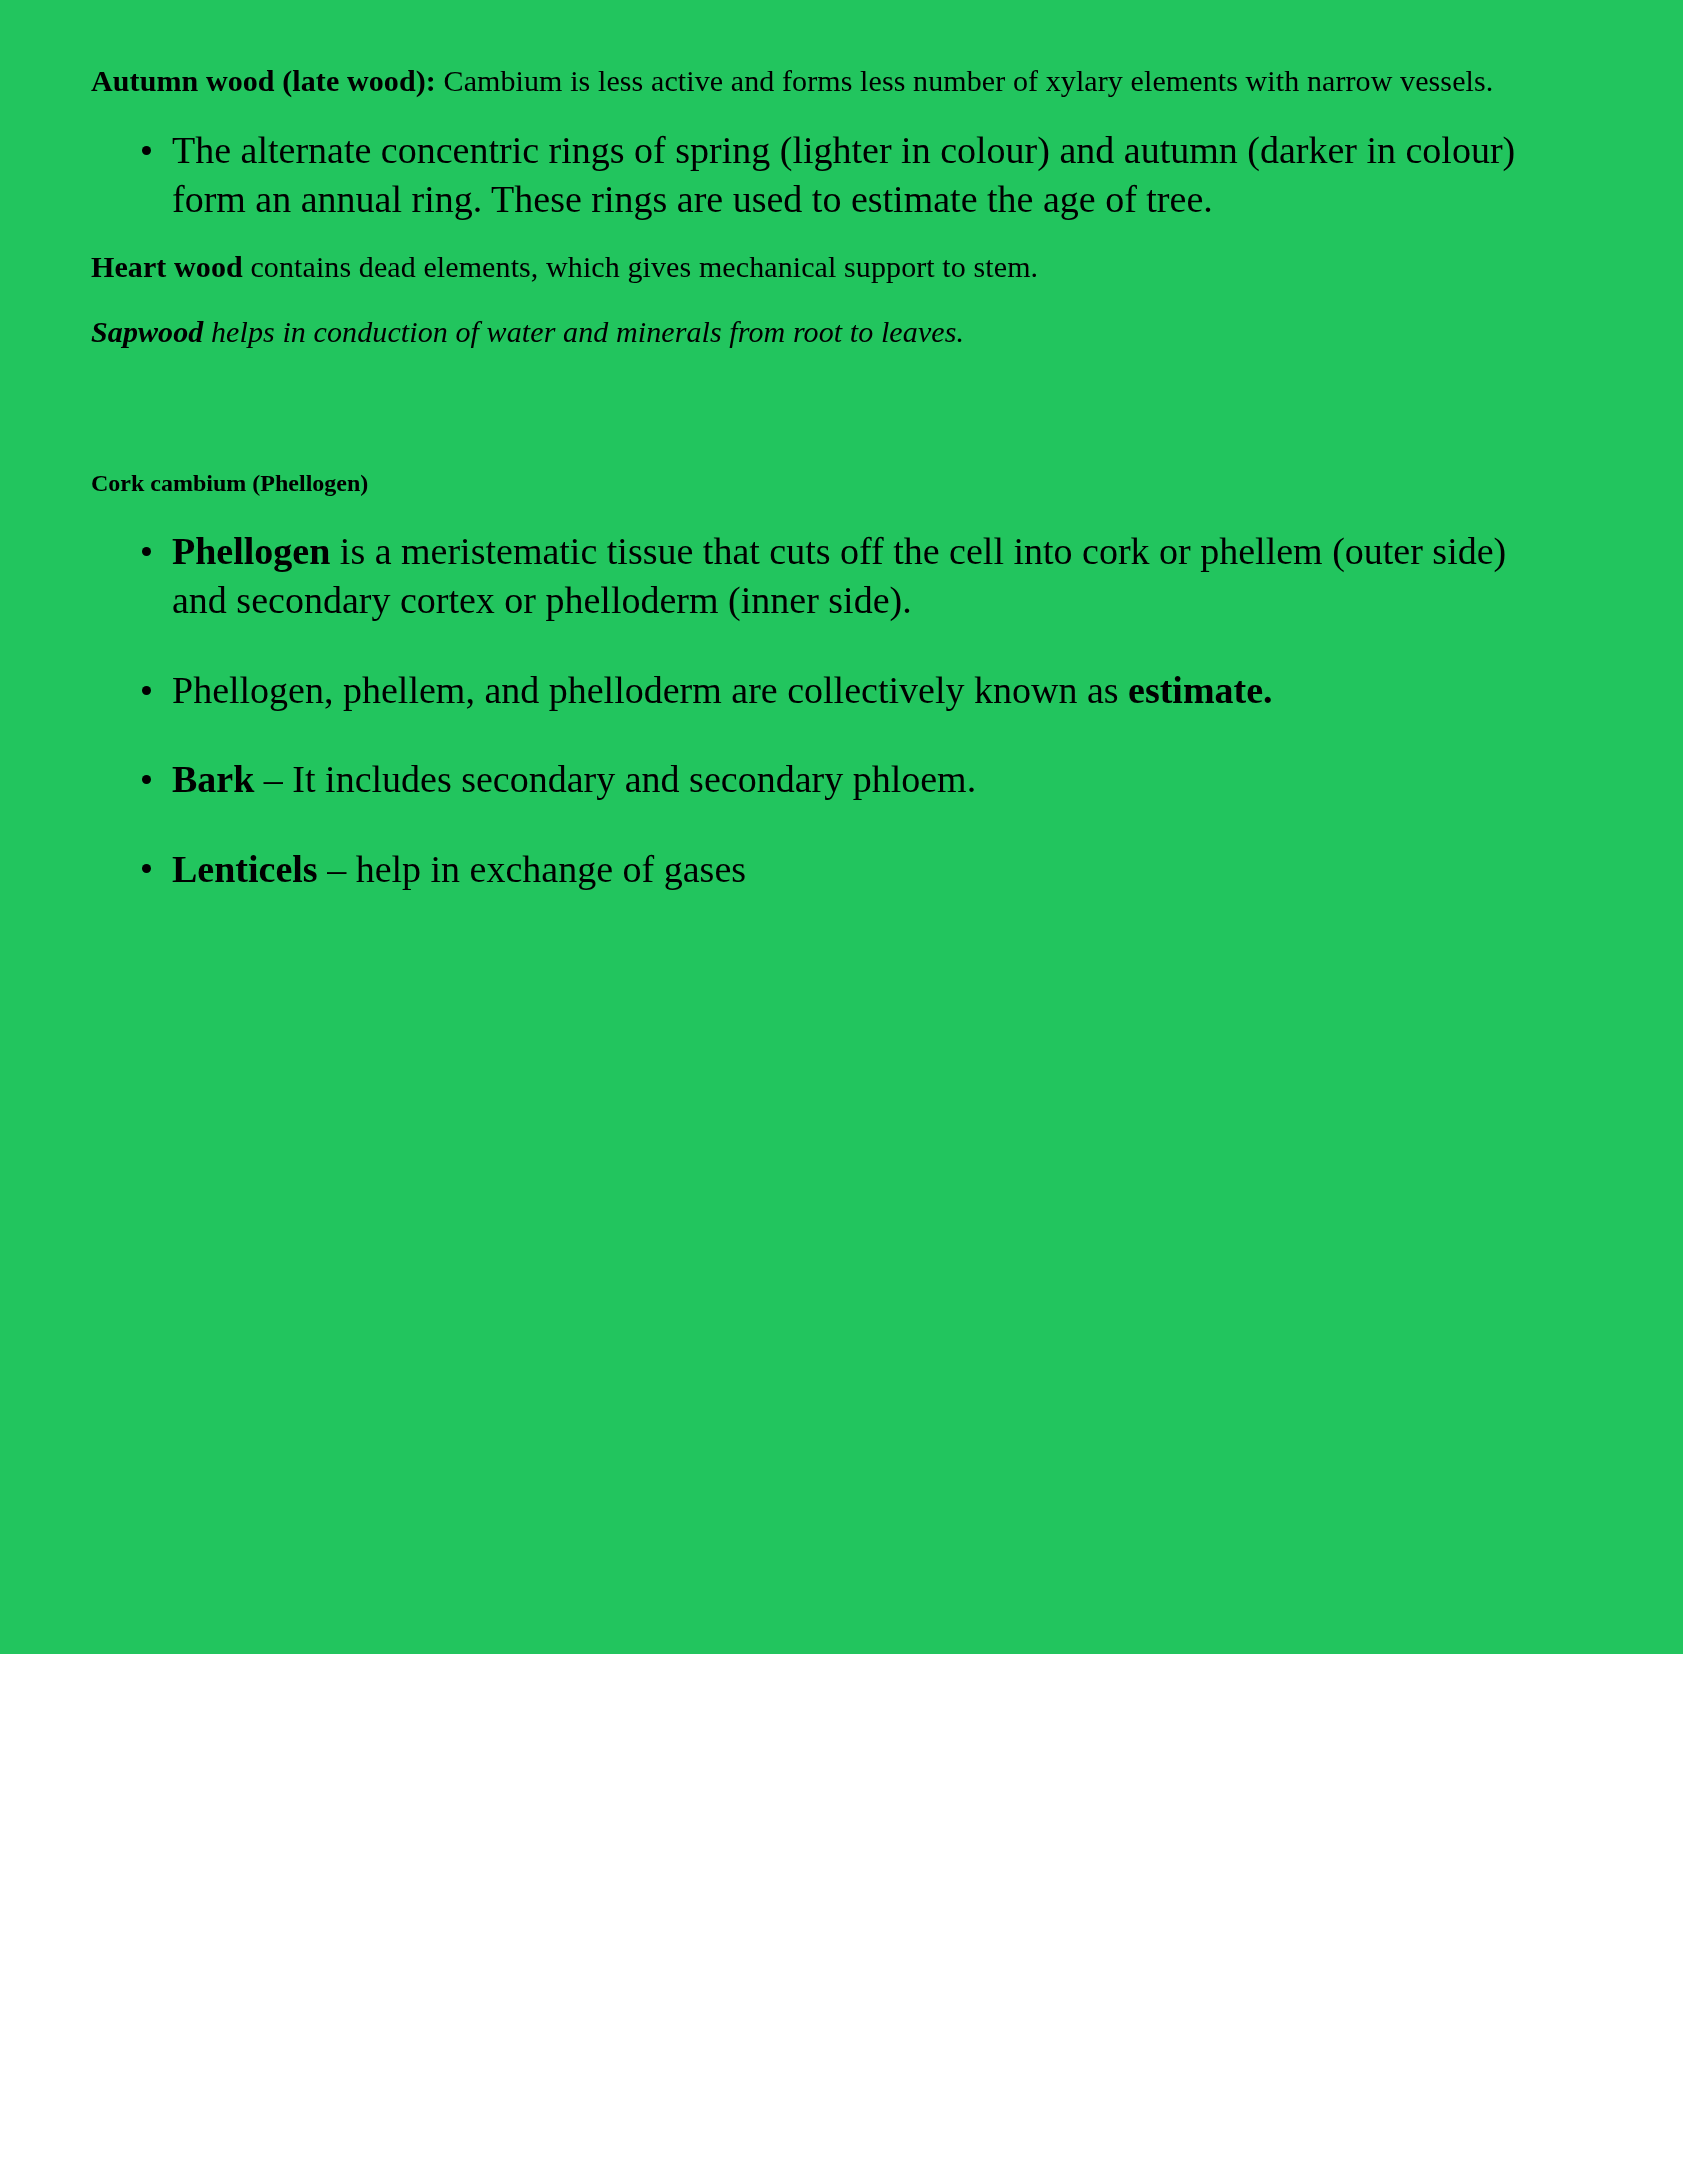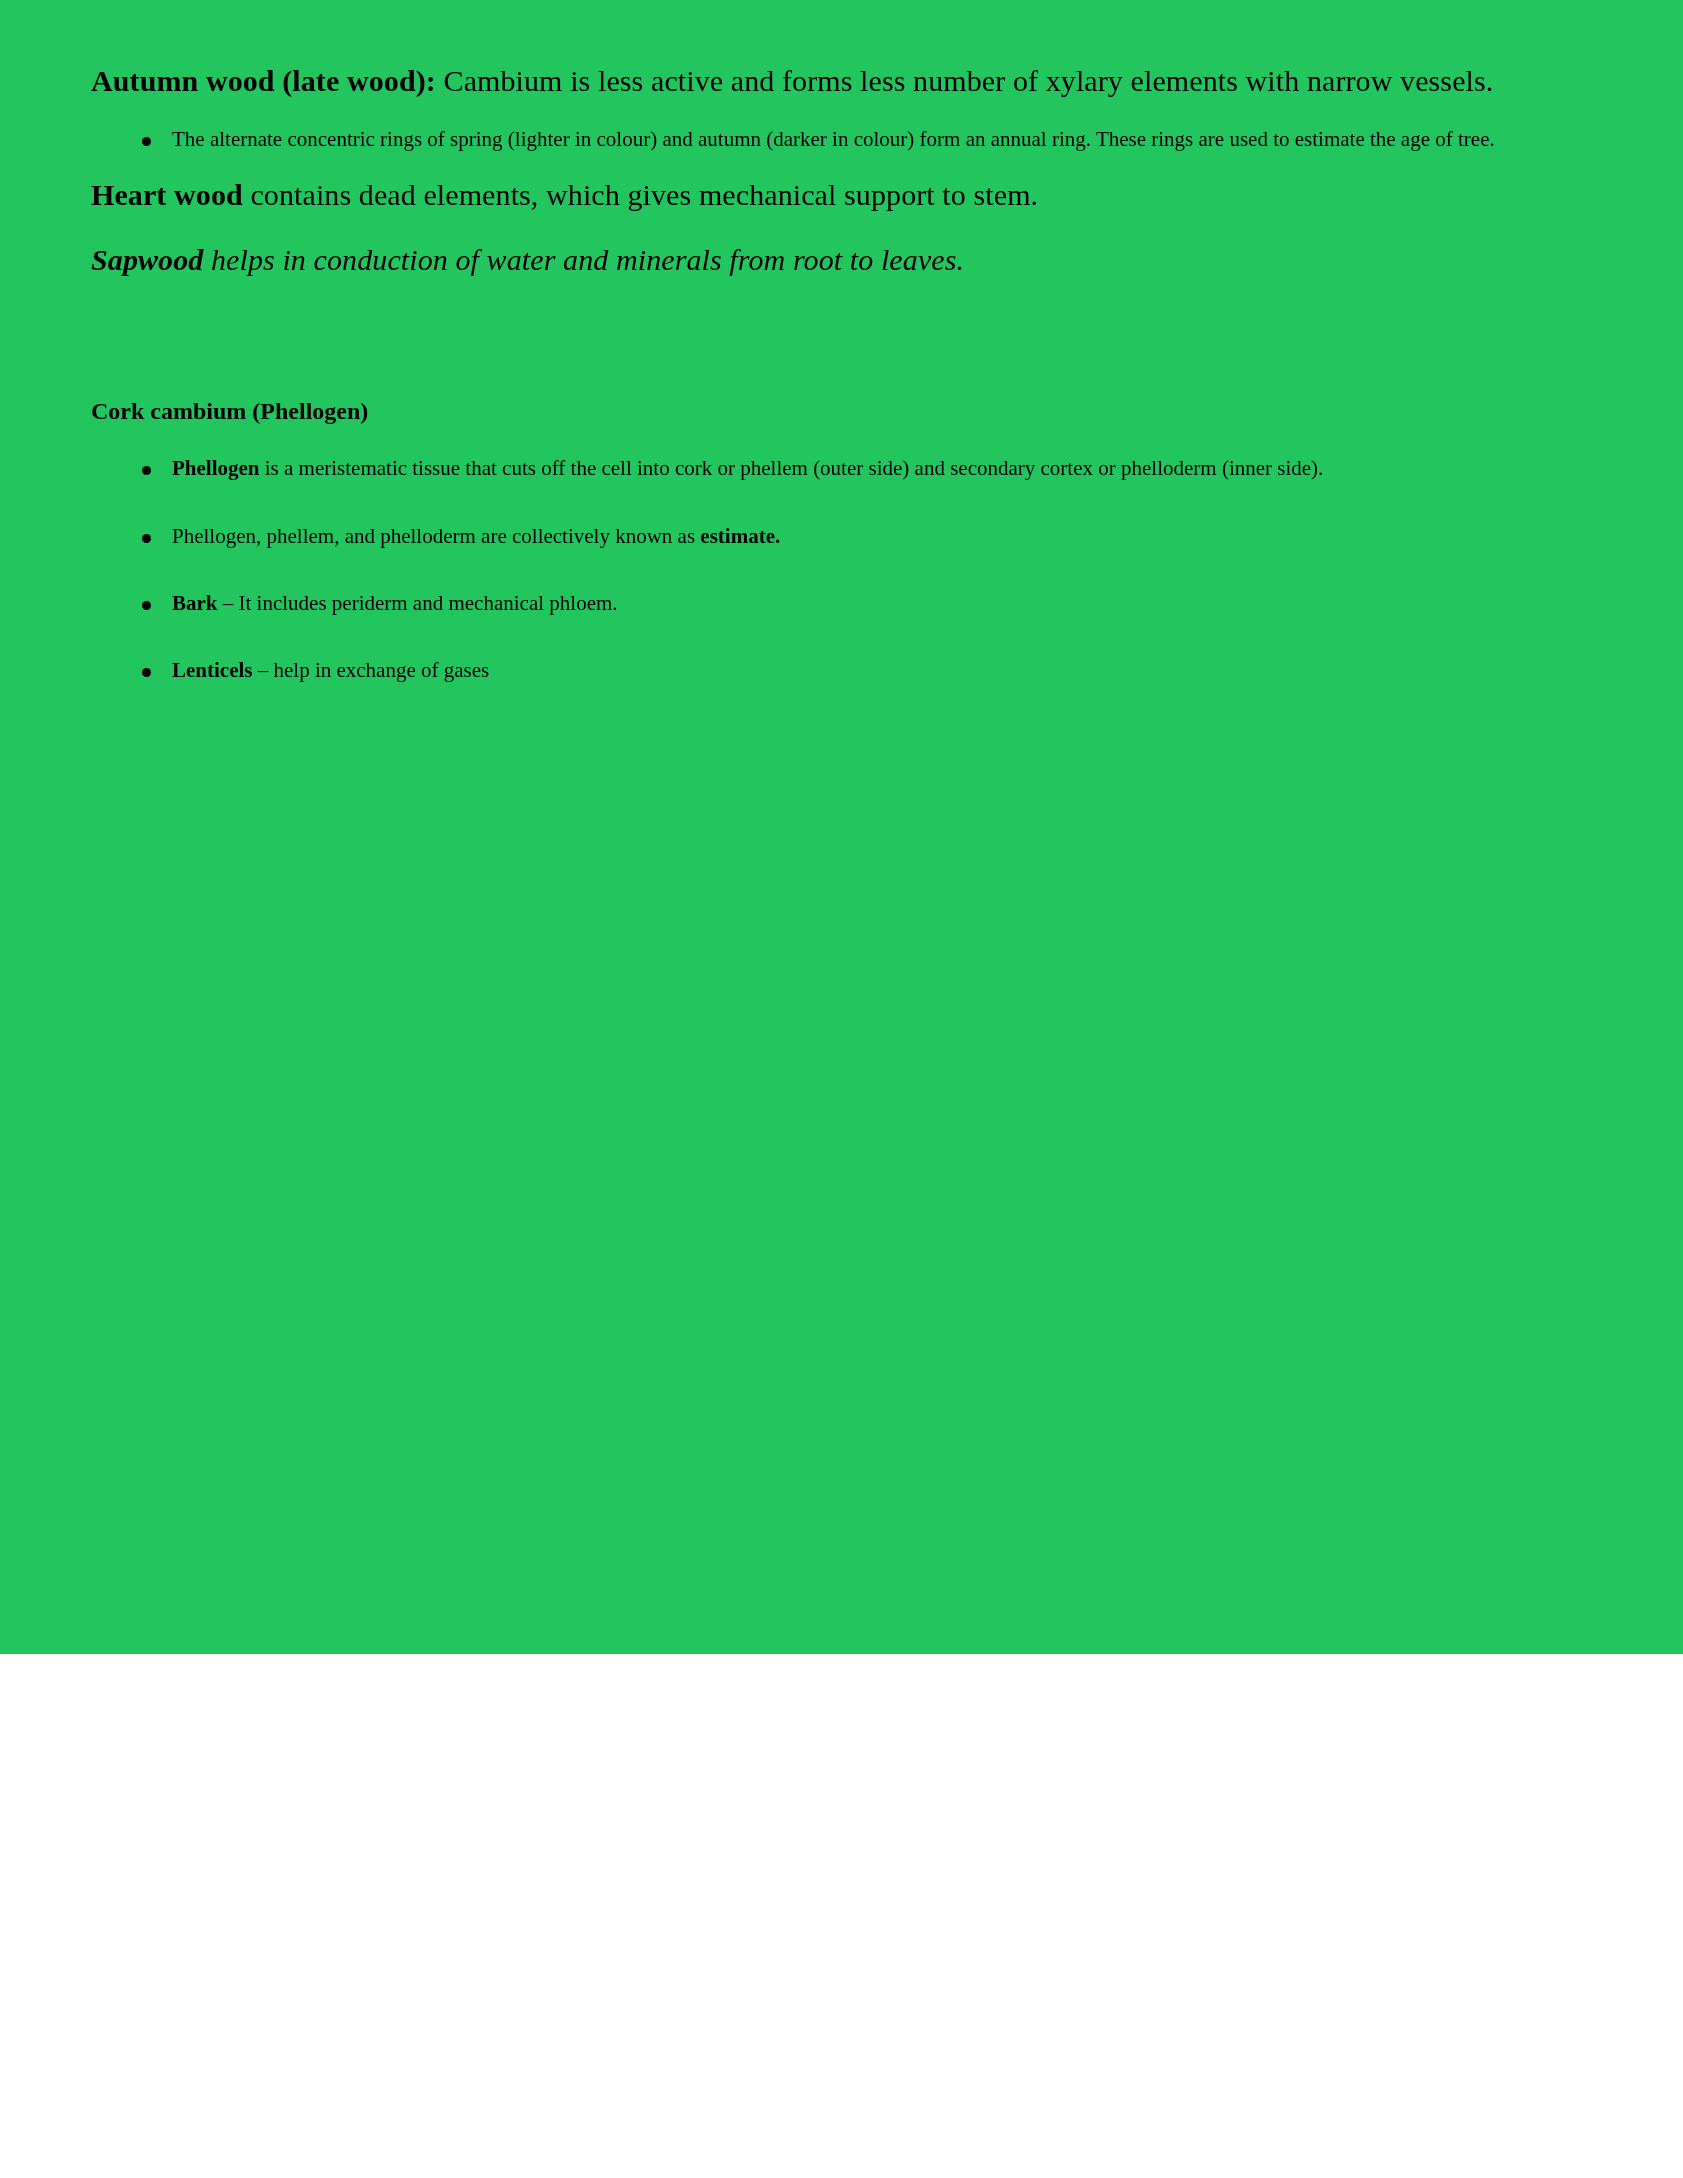--- a/index.html
+++ b/index.html
@@ -58,21 +58,21 @@
   .gap-small { height: 6px; }
 
   
   ul.bullets {
     list-style: none;
     margin: 0 0 22px 0;
     padding: 0;
   }
   ul.bullets li {
     position: relative;
-    font-size: 21px;
+    font-size: 38px;
     line-height: 1.30;
     padding-left: 81px;
     margin-bottom: 26px;
   }
   ul.bullets li:last-child { margin-bottom: 0; }
 
   ul.bullets li .dot {
     position: absolute;
     left: 51px;
     top: 0.52em;
@@ -119,21 +119,21 @@
       <li>
         <span class="dot"></span>
         <span class="li-text"><span class="b">Phellogen</span><span> is a meristematic tissue that cuts off the cell into cork or phellem (outer side) and secondary cortex or phelloderm (inner side).</span></span>
       </li>
       <li>
         <span class="dot"></span>
         <span class="li-text"><span>Phellogen, phellem, and phelloderm are collectively known as </span><span class="b">estimate.</span></span>
       </li>
       <li>
         <span class="dot"></span>
-        <span class="li-text"><span class="b">Bark</span><span> – It includes periderm and mechanical phloem.</span></span>
+        <span class="li-text"><span class="b">Bark</span><span> – It includes secondary and secondary phloem.</span></span>
       </li>
       <li>
         <span class="dot"></span>
         <span class="li-text"><span class="b">Lenticels</span><span> – help in exchange of gases</span></span>
       </li>
     </ul>
 
   </div>
 </div>
 

